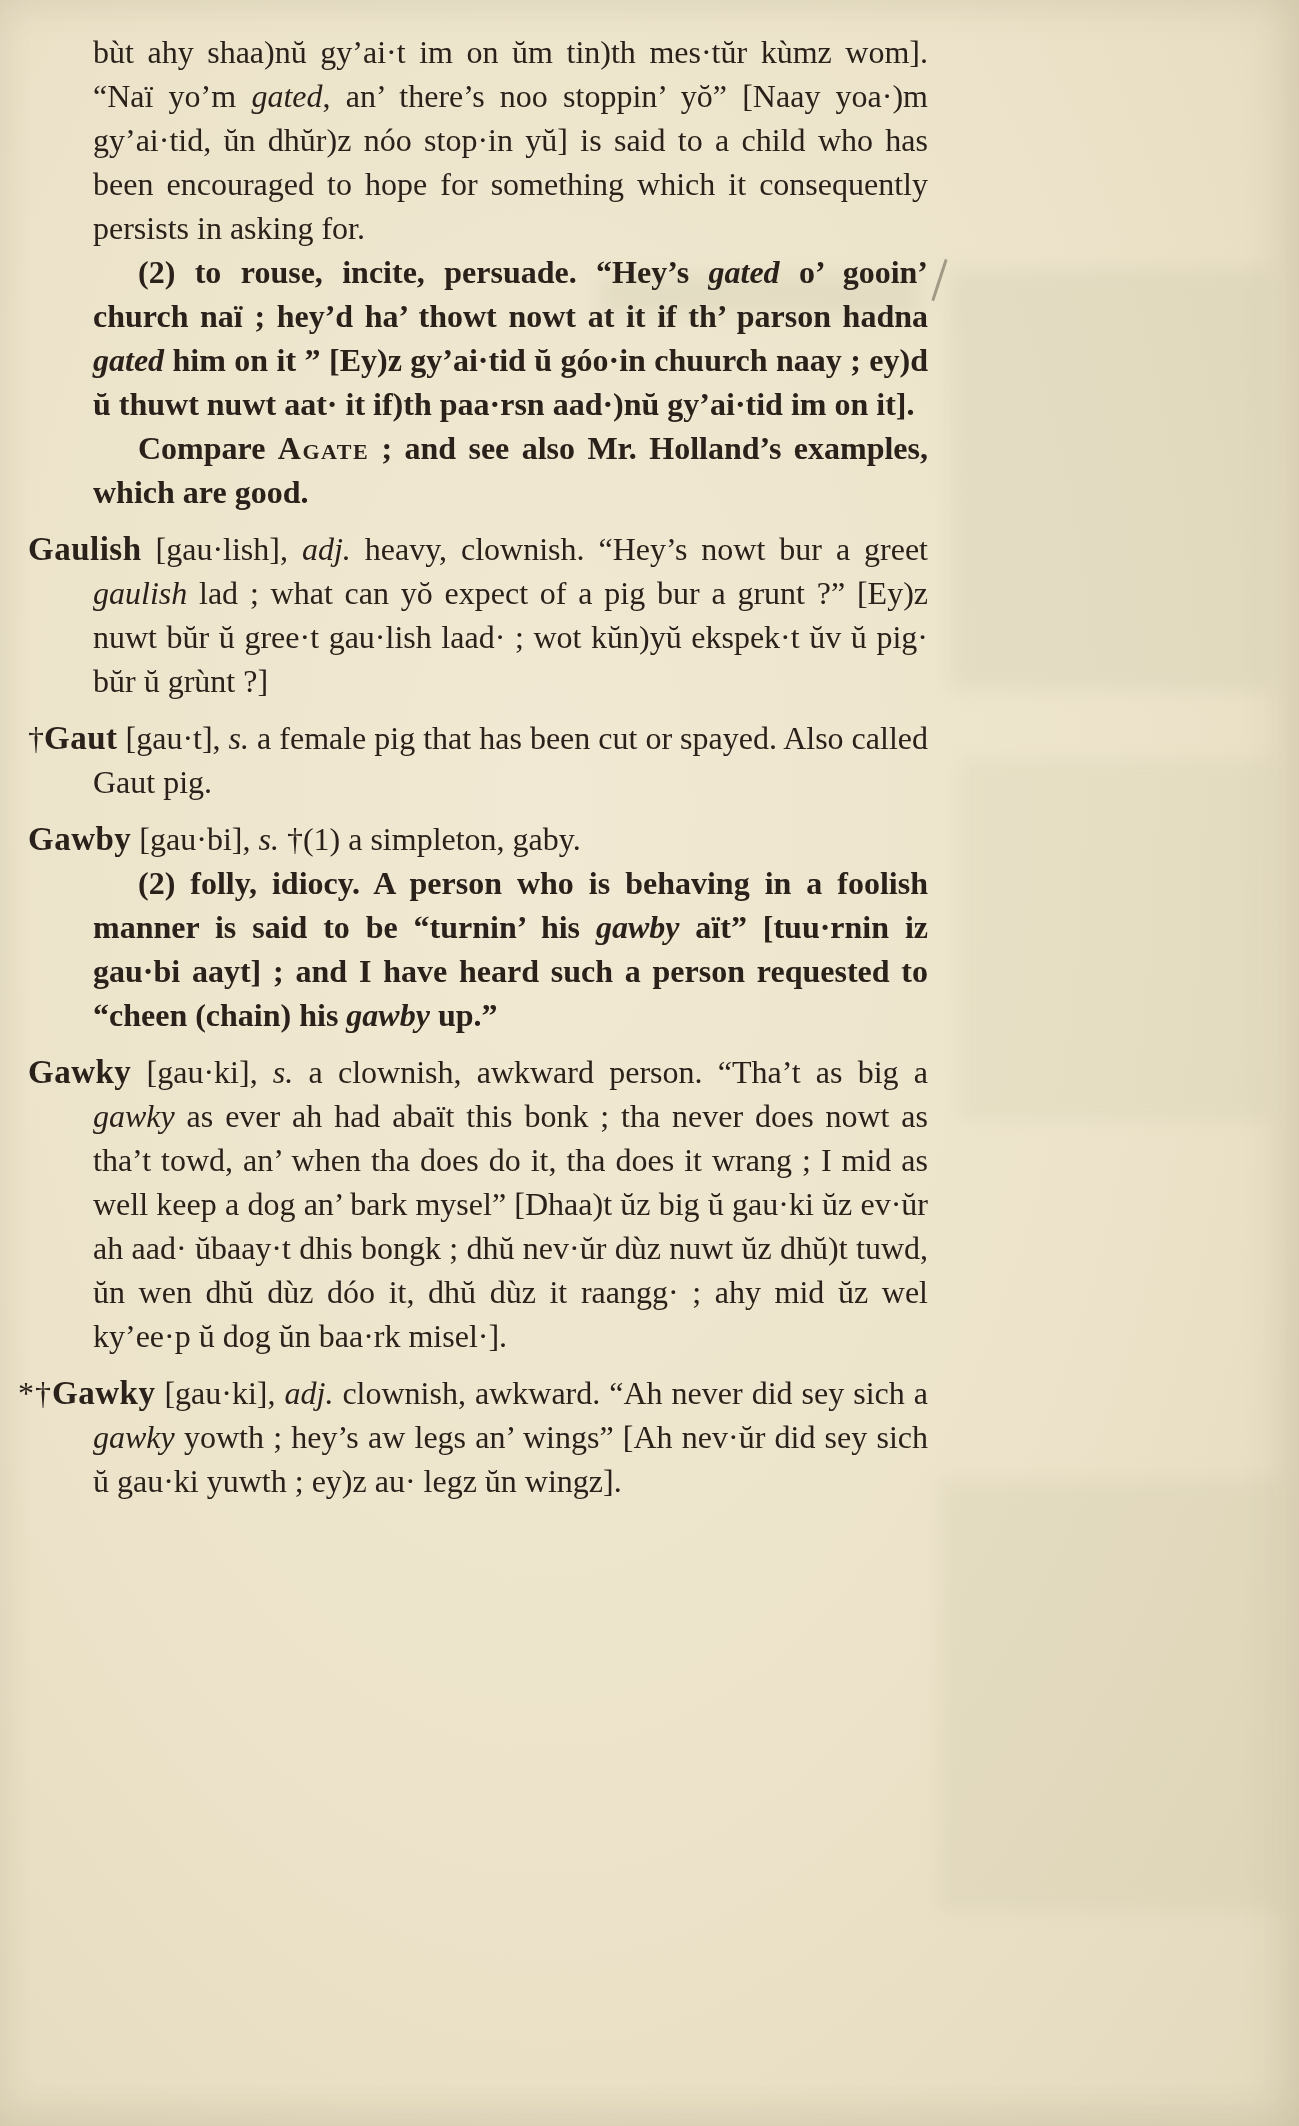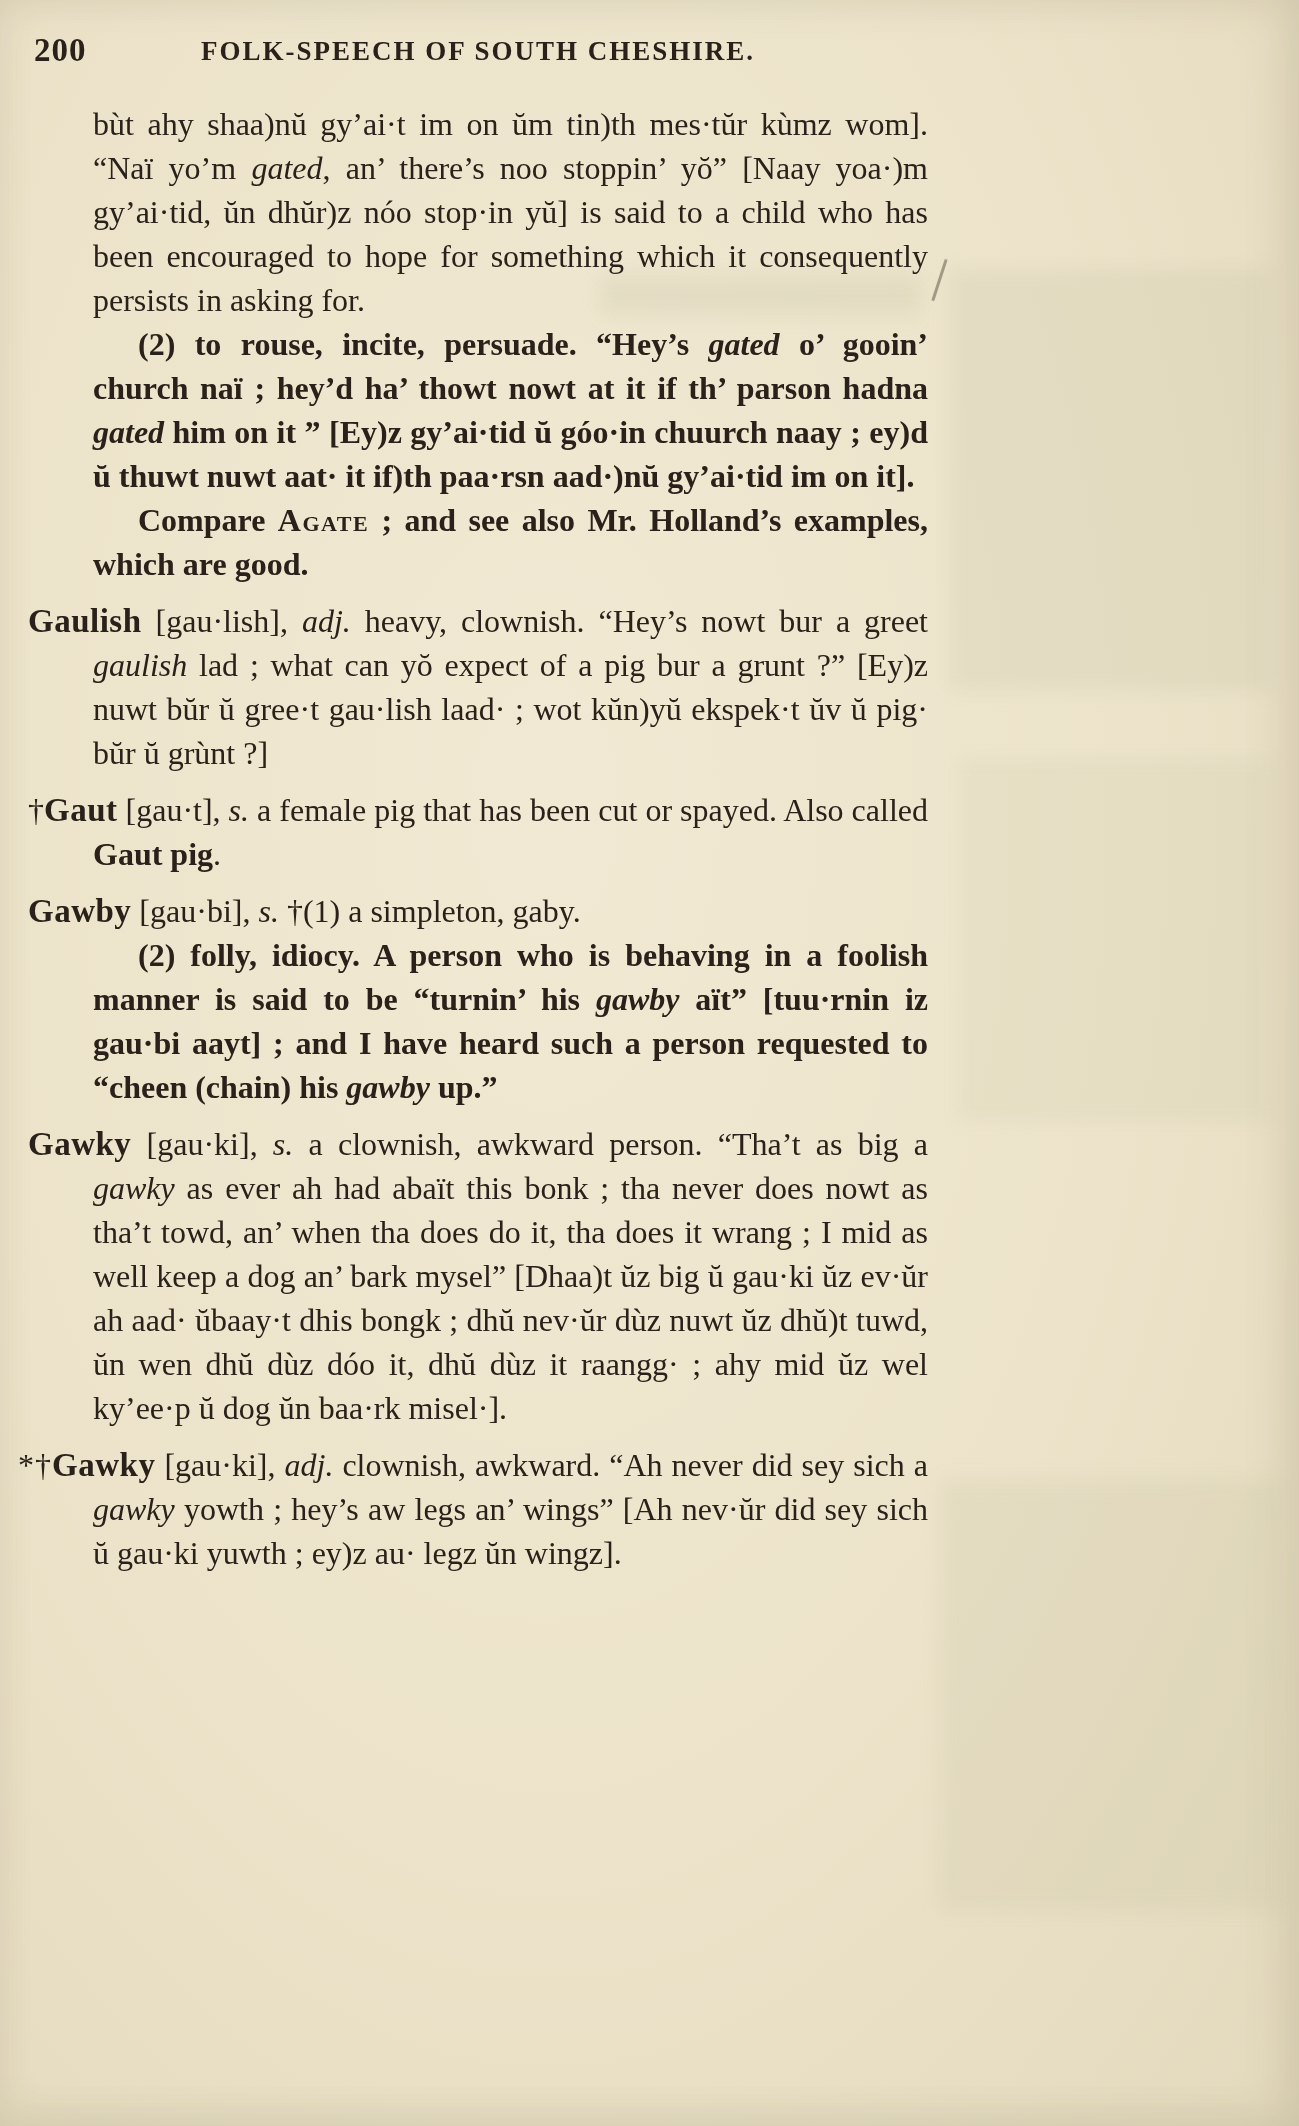--- a/index.html
+++ b/index.html
@@ -33,21 +33,21 @@
     text-align:justify;
     hyphens:none;
   }
   .cont  { padding-left:65px; }
   .sense { padding-left:65px; text-indent:45px;font-weight:bold; }
   .entry { padding-left:65px; text-indent:-65px; margin-top:13px; }
   .entry.outdent { text-indent:-75px; }
 
   .seg-n  { font-style:normal; }
   .seg-i  { font-style:italic; }
-  .seg-b  { font-weight:700; }
+  .seg-b  { font-weight:400; }
   .seg-hw { font-weight:700; font-size:33px; letter-spacing:0.5px; }
   .seg-sc { font-variant:small-caps; letter-spacing:1.5px; }
 
   
   .smudge { position:absolute; z-index:1; filter:blur(9px); pointer-events:none; }
   .s1 { left:950px; top:270px;  width:320px; height:420px; background:rgba(150,160,115,0.10); }
   .s2 { left:960px; top:760px;  width:310px; height:360px; background:rgba(150,160,115,0.08); }
   .s3 { left:940px; top:1480px; width:340px; height:430px; background:rgba(150,160,115,0.09); }
   .s4 { left:600px; top:275px;  width:320px; height:40px;  background:rgba(140,150,110,0.10); }
   .pen-mark {
@@ -62,24 +62,20 @@
 <div class="paper">
 
   <div class="smudge s1"></div>
   <div class="smudge s2"></div>
   <div class="smudge s3"></div>
   <div class="smudge s4"></div>
   <div class="pen-mark"></div>
 
   <div class="text-col">
 
-    <div class="running-head">
-      <span class="page-number">200</span>
-      <span class="running-title">FOLK-SPEECH OF SOUTH CHESHIRE.</span>
-    </div>
 
     <p class="para cont"><span class="seg-n">bùt ahy shaa)nŭ gy’ai·t im on ŭm tin)th mes·tŭr kùmz wom]. “Naï yo’m </span><span class="seg-i">gated</span><span class="seg-n">, an’ there’s noo stoppin’ yŏ” [Naay yoa·)m gy’ai·tid, ŭn dhŭr)z nóo stop·in yŭ] is said to a child who has been encouraged to hope for something which it consequently persists in asking for.</span></p>
 
     <p class="para sense"><span class="seg-n">(2) to rouse, incite, persuade.  “Hey’s </span><span class="seg-i">gated</span><span class="seg-n"> o’ gooin’ church naï&nbsp;; hey’d ha’ thowt nowt at it if th’ parson hadna </span><span class="seg-i">gated</span><span class="seg-n"> him on it&nbsp;” [Ey)z gy’ai·tid ŭ góo·in chuurch naay&nbsp;; ey)d ŭ thuwt nuwt aat· it if)th paa·rsn aad·)nŭ gy’ai·tid im on it].</span></p>
 
     <p class="para sense"><span class="seg-n">Compare </span><span class="seg-sc">Agate</span><span class="seg-n">&nbsp;; and see also Mr. Holland’s examples, which are good.</span></p>
 
     <p class="entry"><span class="seg-hw">Gaulish</span><span class="seg-n"> [gau·lish], </span><span class="seg-i">adj.</span><span class="seg-n"> heavy, clownish.  “Hey’s nowt bur a greet </span><span class="seg-i">gaulish</span><span class="seg-n"> lad&nbsp;; what can yŏ expect of a pig bur a grunt&nbsp;?” [Ey)z nuwt bŭr ŭ gree·t gau·lish laad·&nbsp;; wot kŭn)yŭ ekspek·t ŭv ŭ pig· bŭr ŭ grùnt&nbsp;?]</span></p>
 
     <p class="entry"><span class="seg-n">†</span><span class="seg-hw">Gaut</span><span class="seg-n"> [gau·t], </span><span class="seg-i">s.</span><span class="seg-n"> a female pig that has been cut or spayed.  Also called </span><span class="seg-b">Gaut pig</span><span class="seg-n">.</span></p>

